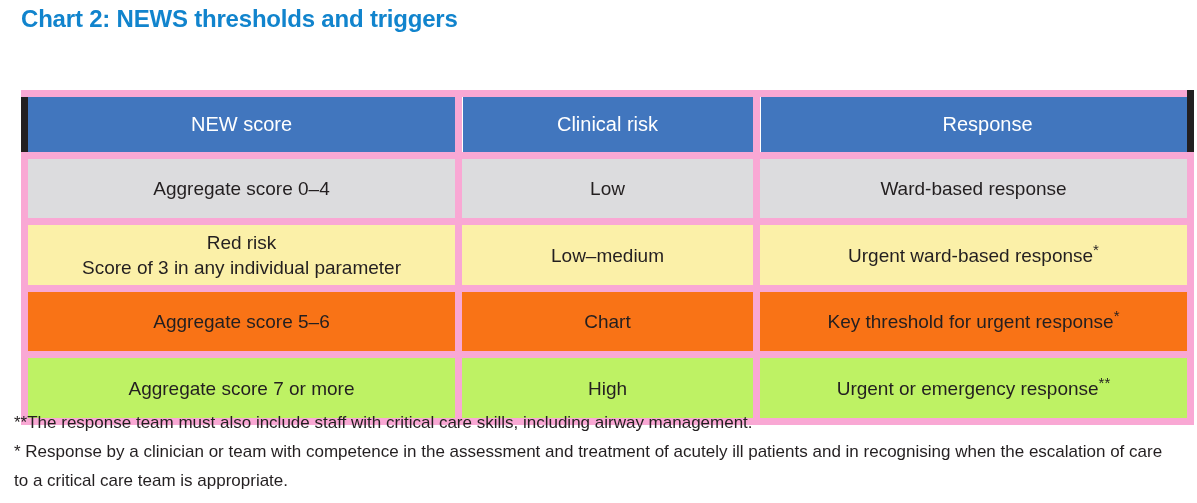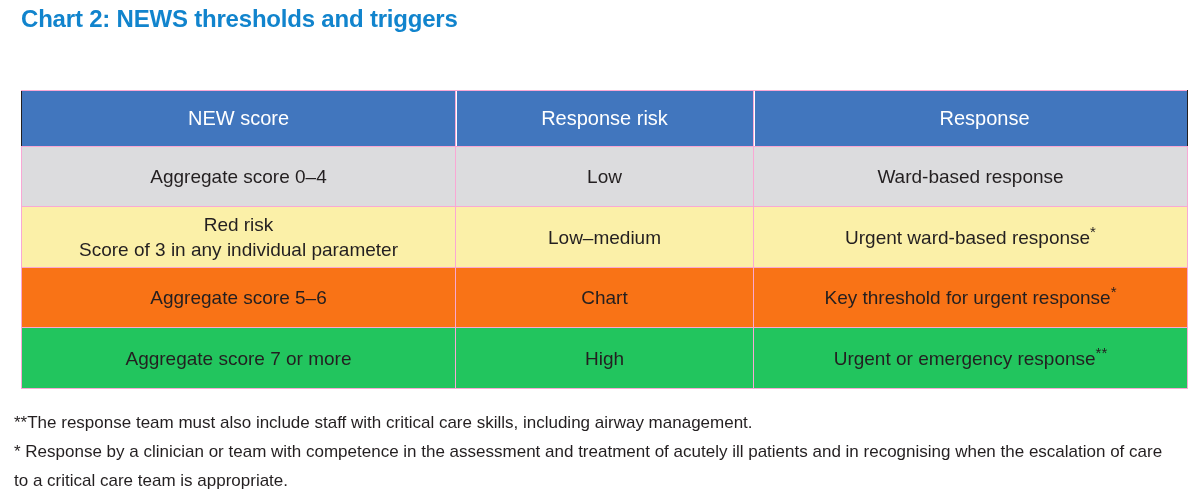--- a/index.html
+++ b/index.html
@@ -38,21 +38,21 @@
   .news-table {
     position: absolute;
     left: 21px;
     top: 90px;
     width: 1166px;
     border-collapse: collapse;
     table-layout: fixed;
   }
   .news-table td,
   .news-table th {
-    border: 1px solid #f9a8d4;
+    border: 7px solid #f9a8d4;
     text-align: center;
     vertical-align: middle;
     padding: 0;
     font-weight: normal;
   }
 
   .col-score   { width: 434px; }
   .col-risk    { width: 298px; }
   .col-resp    { width: 434px; }
 
@@ -81,21 +81,21 @@
 
   tbody td {
     font-size: 19px;
     line-height: 25px;
     height: 59px;
     margin-top: 12px;
   }
   tbody tr.row-low td     { background: #dcdcde; }
   tbody tr.row-lowmed td  { background: #fbf0a8; height: 60px; }
   tbody tr.row-med td     { background: #f97316; }
-  tbody tr.row-high td    { background: #22c55e; height: 60px; }
+  tbody tr.row-high td    { background: #bef264; height: 60px; }
 
   .cell-lines span { display: block; }
 
   sup.fn {
     font-size: 15px;
     vertical-align: super;
     line-height: 0;
   }
 
   
@@ -121,21 +121,21 @@
 
   <table class="news-table">
     <colgroup>
       <col class="col-score">
       <col class="col-risk">
       <col class="col-resp">
     </colgroup>
     <thead>
       <tr>
         <th>NEW score</th>
-        <th class="divider-left">Response risk</th>
+        <th class="divider-left">Clinical risk</th>
         <th class="divider-left">Response</th>
       </tr>
     </thead>
     <tbody>
 
       <tr class="row-low">
         <td class="cell-lines">
           <span>Aggregate score 0–4</span>
         </td>
         <td>Low</td>

